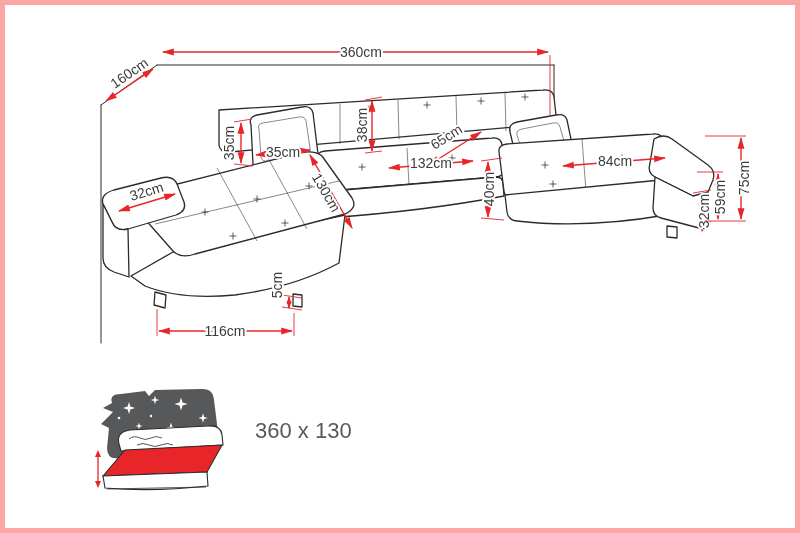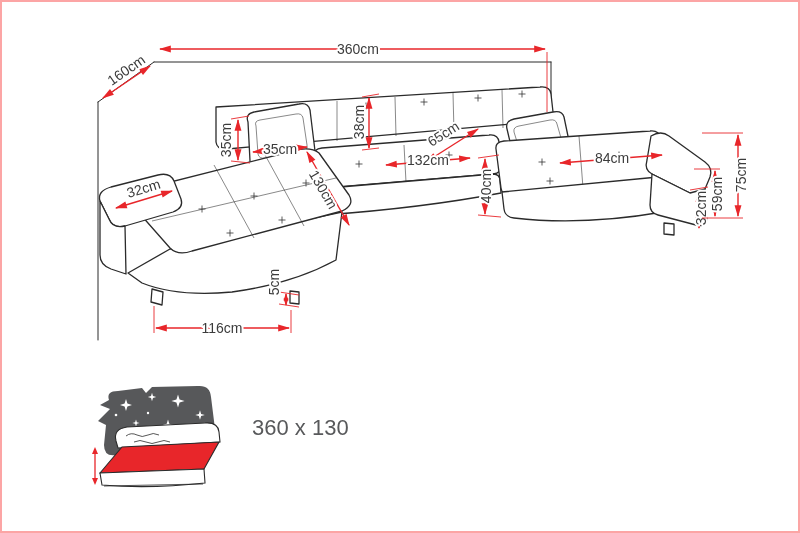--- a/index.html
+++ b/index.html
@@ -1,18 +1,18 @@
 <!DOCTYPE html>
 <html><head>
 <meta charset="utf-8">
 <style>
   html,body{margin:0;padding:0;background:#ffffff;}
   .canvas{
     position:relative;width:800px;height:533px;background:#ffffff;
-    border:2px solid #fca5a5;box-sizing:border-box;overflow:hidden;
+    border:5px solid #fca5a5;box-sizing:border-box;overflow:hidden;
     font-family:"Liberation Sans",sans-serif;
   }
   svg{display:block}
   .wall{stroke:#2b2b2b;stroke-width:1;fill:none;stroke-linecap:round;}
   .outline{fill:#ffffff;stroke:#2b2b2b;stroke-width:1.3;stroke-linejoin:round;}
   .seam{fill:none;stroke:#2b2b2b;stroke-width:.7;opacity:.8;}
   .tuft{fill:none;stroke:#2b2b2b;stroke-width:.9;opacity:.85;}
   .dim{stroke:#e8262a;stroke-width:1.4;fill:none;}
   .ext{stroke:#e8262a;stroke-width:.9;fill:none;}
   .dimlabel{

